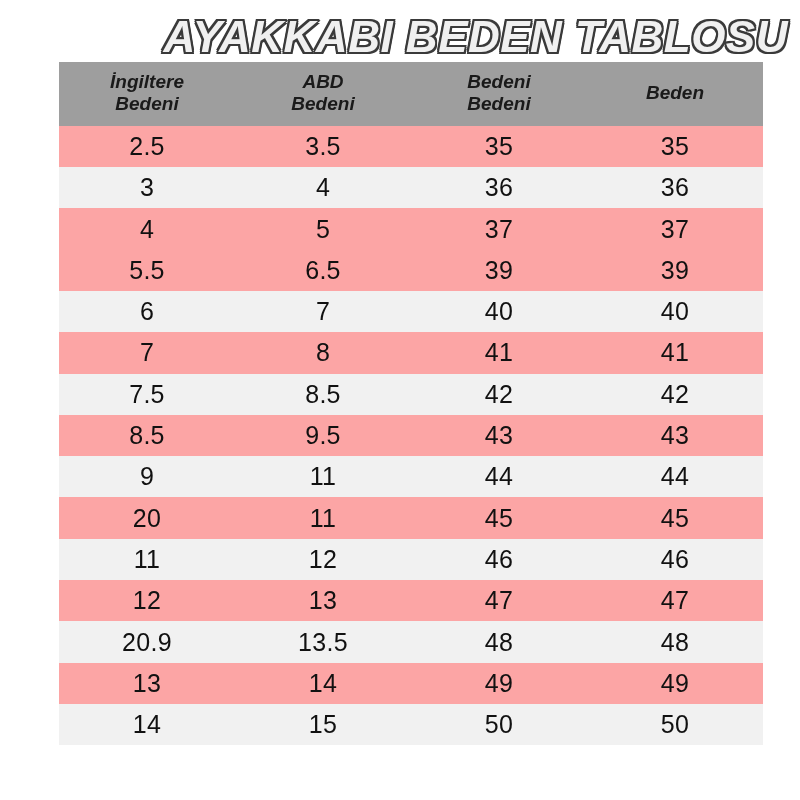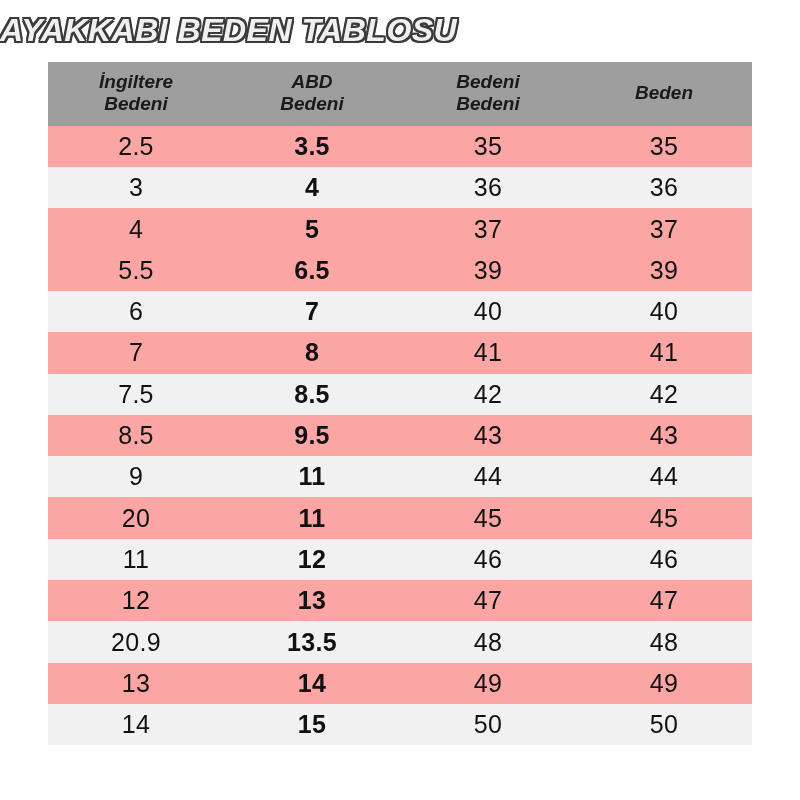--- a/index.html
+++ b/index.html
@@ -15,44 +15,44 @@
   }
   .page {
     position: relative;
     width: 800px;
     height: 800px;
     box-sizing: border-box;
   }
   .title {
     position: absolute;
     left: 0;
-    right: 0;
+    right: 12px;
     top: 12px;
-    text-align: left;
+    text-align: right;
     font-family: "Liberation Sans", sans-serif;
     font-style: italic;
     font-weight: bold;
-    font-size: 32px;
+    font-size: 44px;
     letter-spacing: 0.5px;
     color: #f0f0f0;
     -webkit-text-stroke: 2px #3a3a3a;
     paint-order: stroke fill;
     text-shadow:
       -2px -2px 0 #3a3a3a,
       2px -2px 0 #3a3a3a,
       -2px  2px 0 #3a3a3a,
       2px  2px 0 #3a3a3a,
       0px  2px 0 #3a3a3a,
       0px -2px 0 #3a3a3a,
       2px  0px 0 #3a3a3a,
       -2px  0px 0 #3a3a3a;
   }
   .table-wrap {
     position: absolute;
-    left: 48px;
+    left: 59px;
     top: 62px;
     width: 704px;
   }
   table.sizes {
     border-collapse: collapse;
     width: 704px;
     table-layout: fixed;
   }
   table.sizes thead th {
     background: #9e9e9e;
@@ -80,21 +80,21 @@
     border: none;
     letter-spacing: 0.3px;
   }
   table.sizes tbody tr.odd td {
     background: #fca5a5;
   }
   table.sizes tbody tr.even td {
     background: #f1f1f1;
   }
   .col0 { width: 25%; }
-  .col1 { width: 25%; font-weight: bold; }
+  .col1 { width: 25%; }
   .col2 { width: 25%; }
   .col3 { width: 25%; }
   .hdr-line { display: block; }
 </style>
 </head>
 <body>
 
 <div class="page">
 
   <div class="title">AYAKKABI BEDEN TABLOSU</div>

